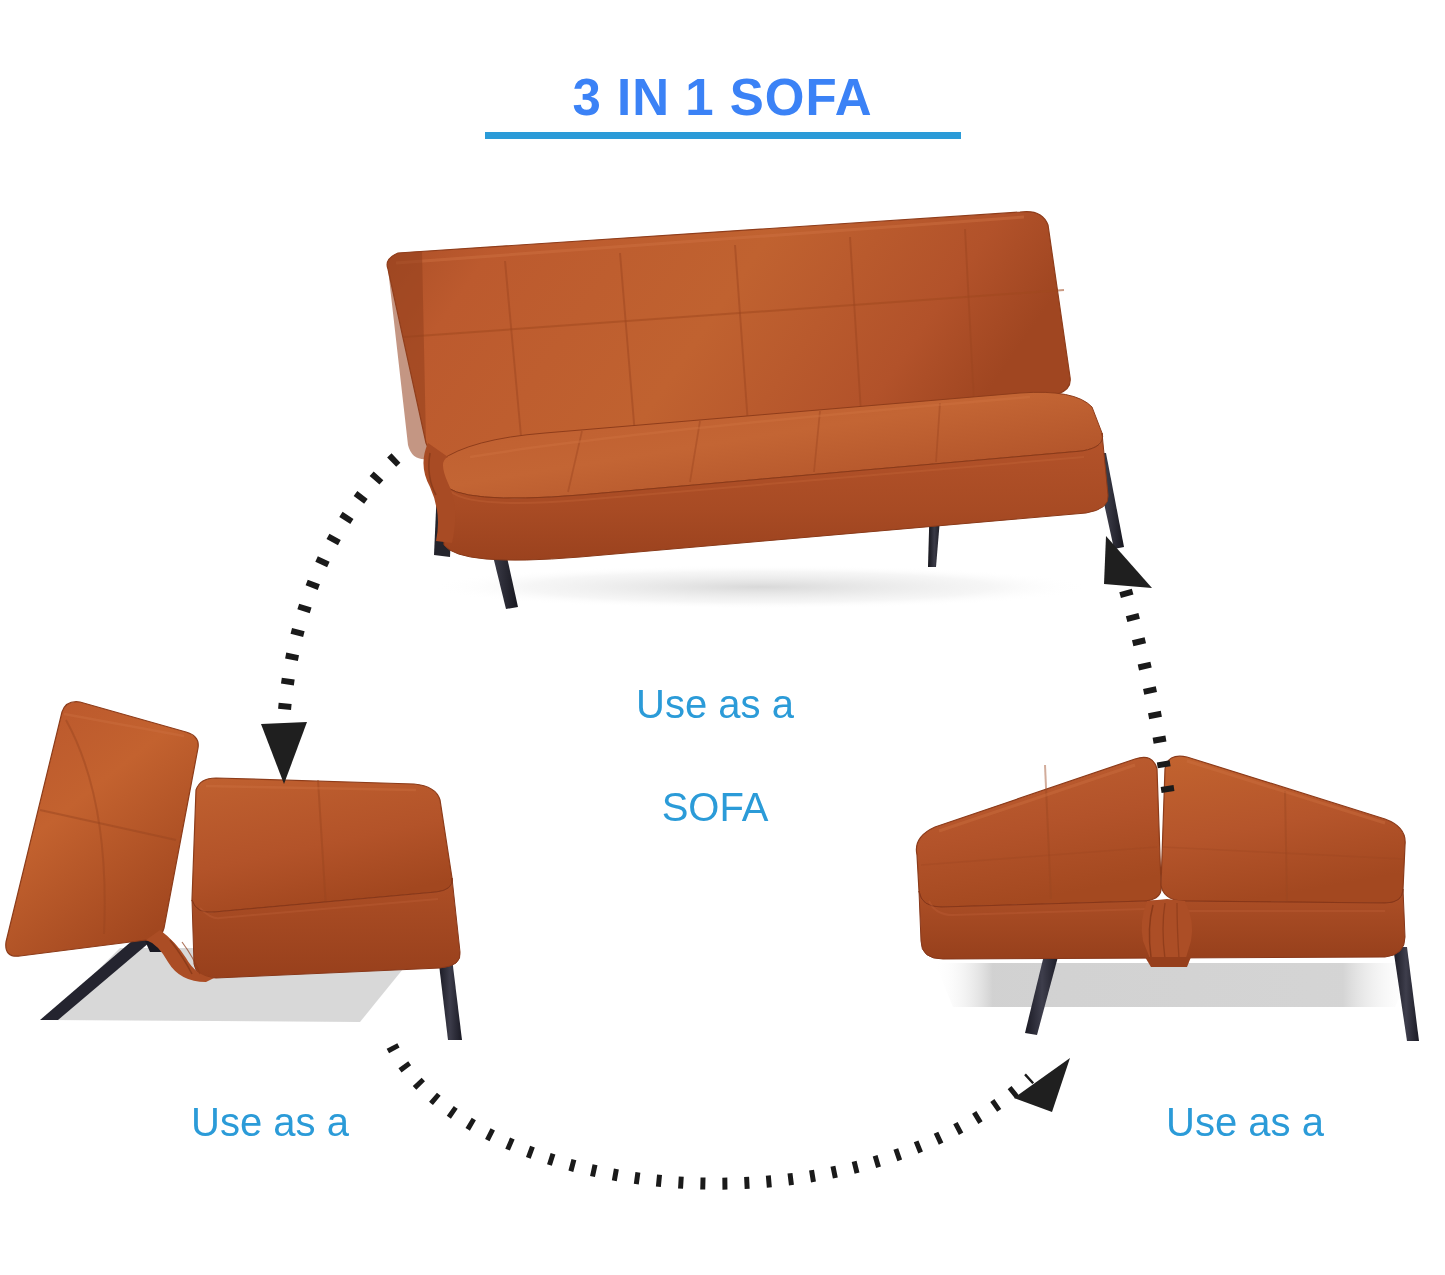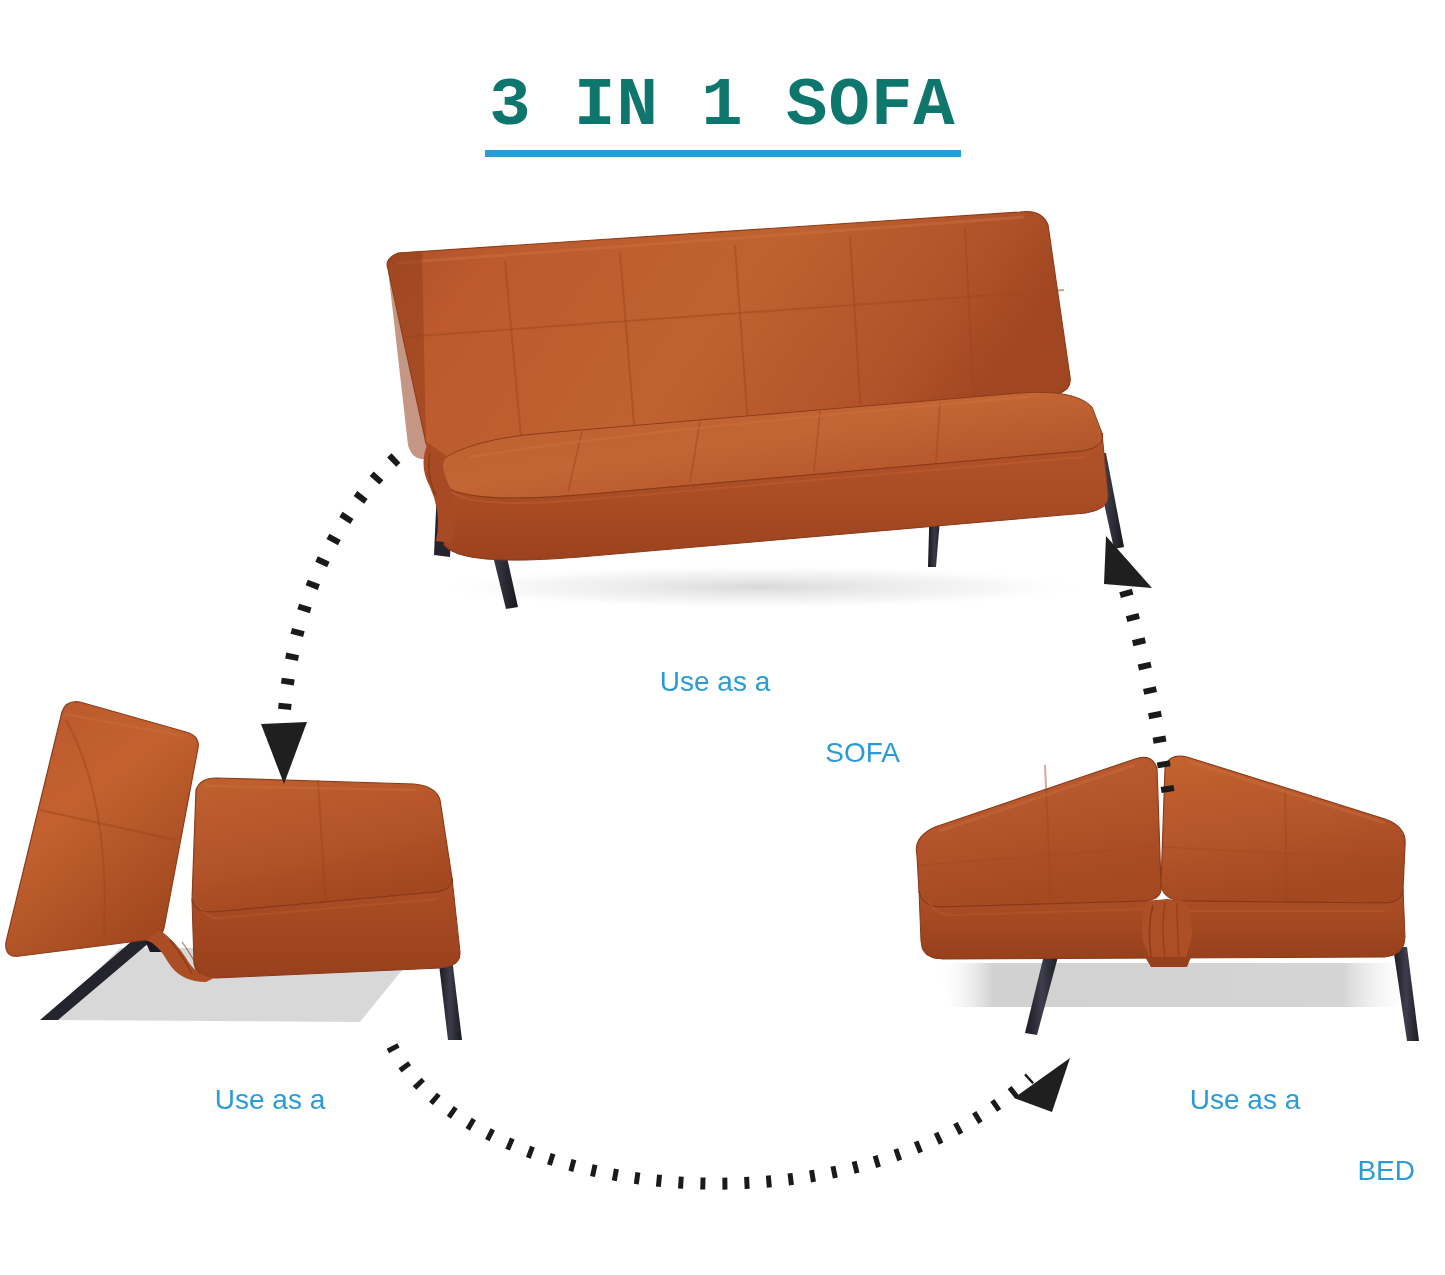--- a/index.html
+++ b/index.html
@@ -27,48 +27,48 @@
   .title-wrap {
     position: absolute;
     top: 72px;
     left: 0;
     width: 1445px;
     text-align: center;
     pointer-events: none;
   }
   .title-text {
     display: inline-block;
-    font-family: Liberation Mono, monospace;
+    font-family: Liberation Sans, sans-serif;
     font-weight: bold;
-    font-size: 69px;
+    font-size: 51px;
     letter-spacing: 1px;
-    color: #0f766e;
+    color: #3b82f6;
     line-height: 1.0;
   }
   .title-rule {
     display: block;
     width: 476px;
     height: 7px;
     background: #2b9bd8;
     margin: 9px auto 0 auto;
   }
 
   
   .caption {
     position: absolute;
     color: #2b9bd8;
     font-family: "Liberation Sans", sans-serif;
     font-weight: normal;
-    font-size: 28px;
+    font-size: 40px;
     line-height: 1.28;
     text-align: center;
     white-space: pre-line;
   }
   .caption .cap-l1 { display: block; }
-  .caption .cap-l2 { display: block; text-align: right; }
+  .caption .cap-l2 { display: block; }
 
   #caption-sofa {
     left: 530px;
     top: 628px;
     width: 370px;
   }
   #caption-lounger {
     left: 75px;
     top: 1046px;
     width: 390px;
@@ -330,16 +330,15 @@
     <span class="cap-l1">Use as a</span>
     <span class="cap-l2">SOFA</span>
   </div>
 
   <div class="caption" id="caption-lounger">
     <span class="cap-l1">Use as a</span>
   </div>
 
   <div class="caption" id="caption-bed">
     <span class="cap-l1">Use as a</span>
-    <span class="cap-l2">BED</span>
   </div>
 
 </div>
 
 </body></html>

